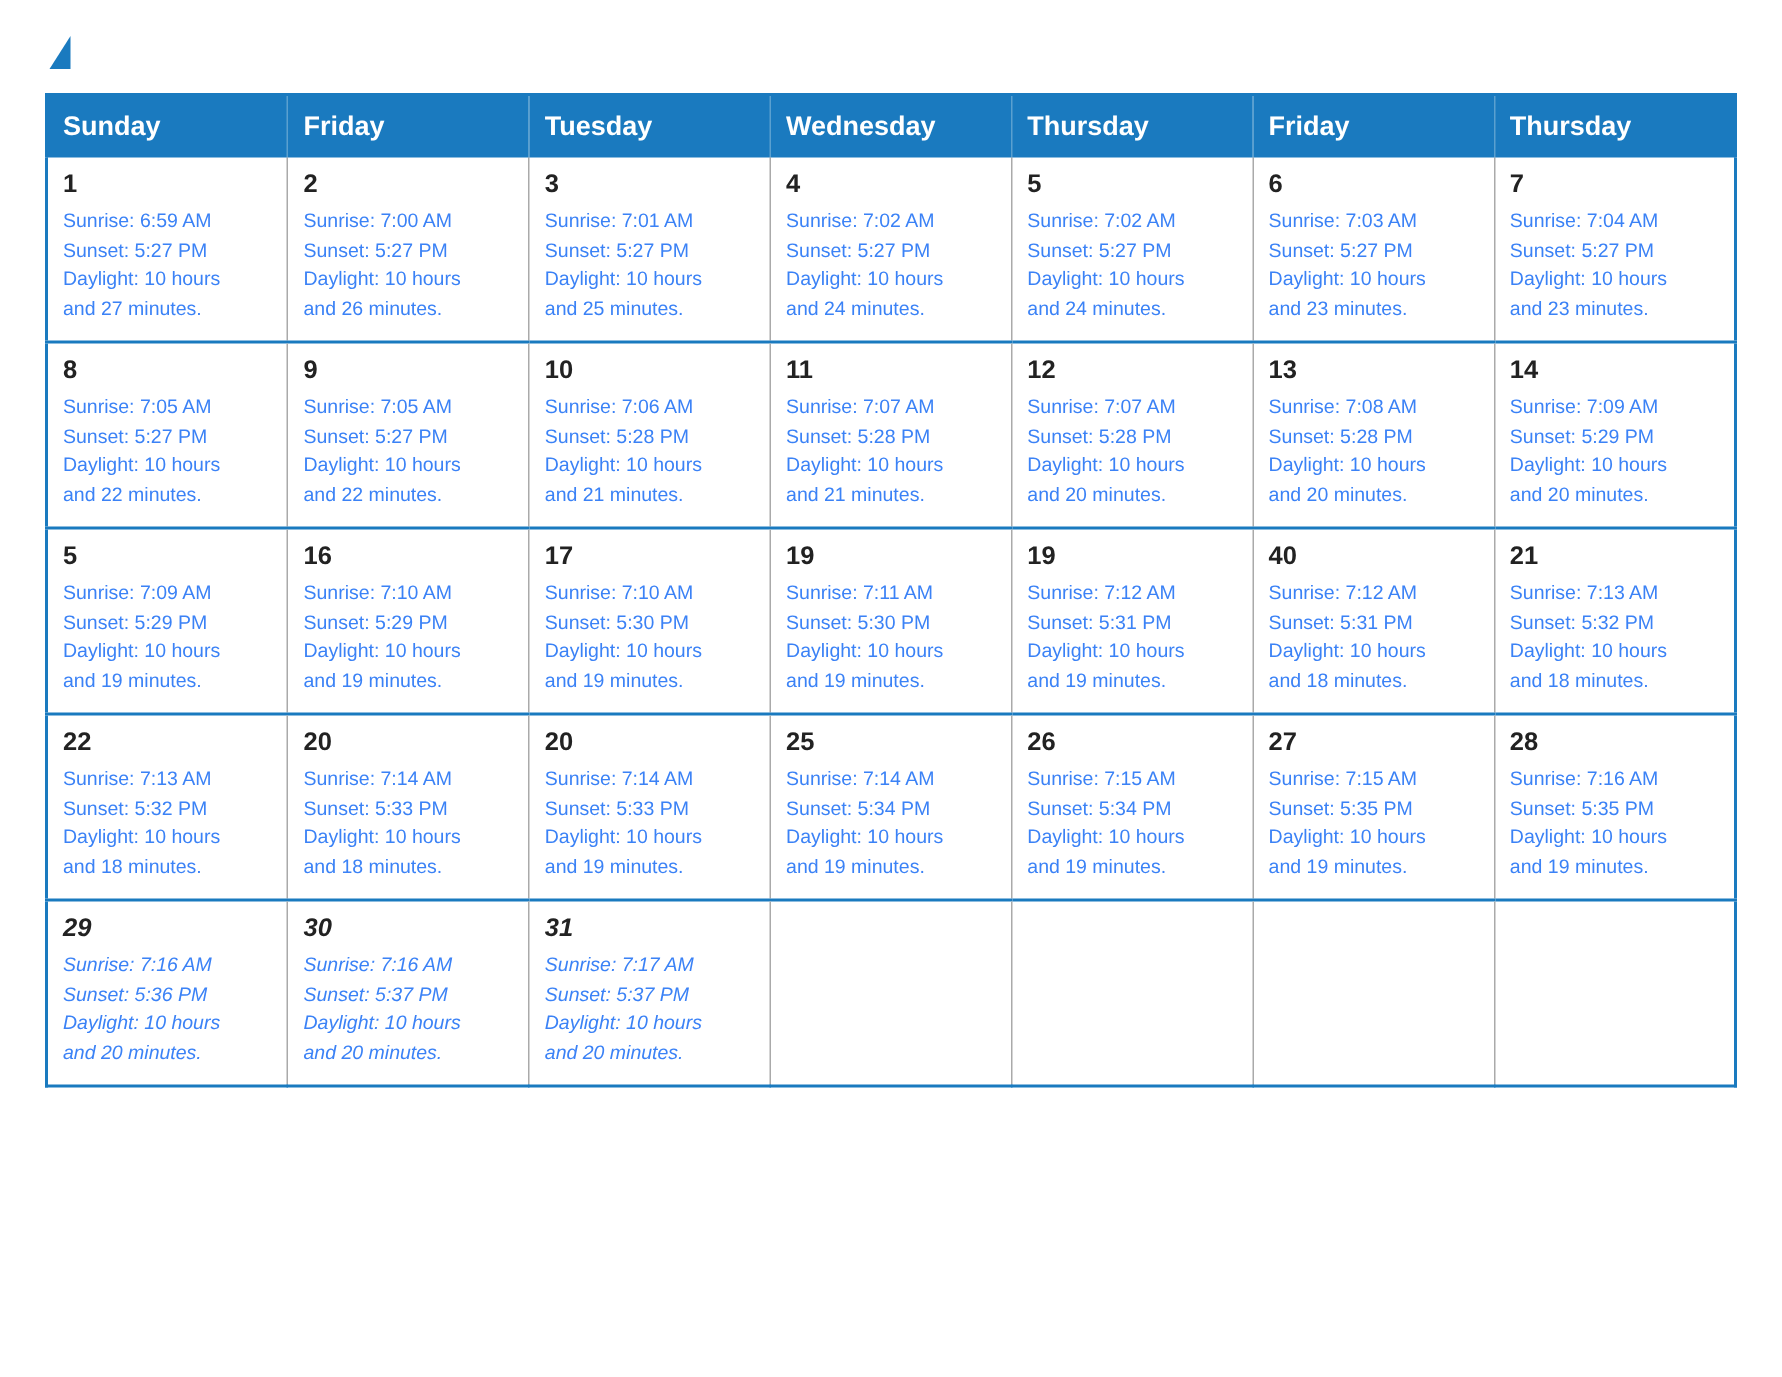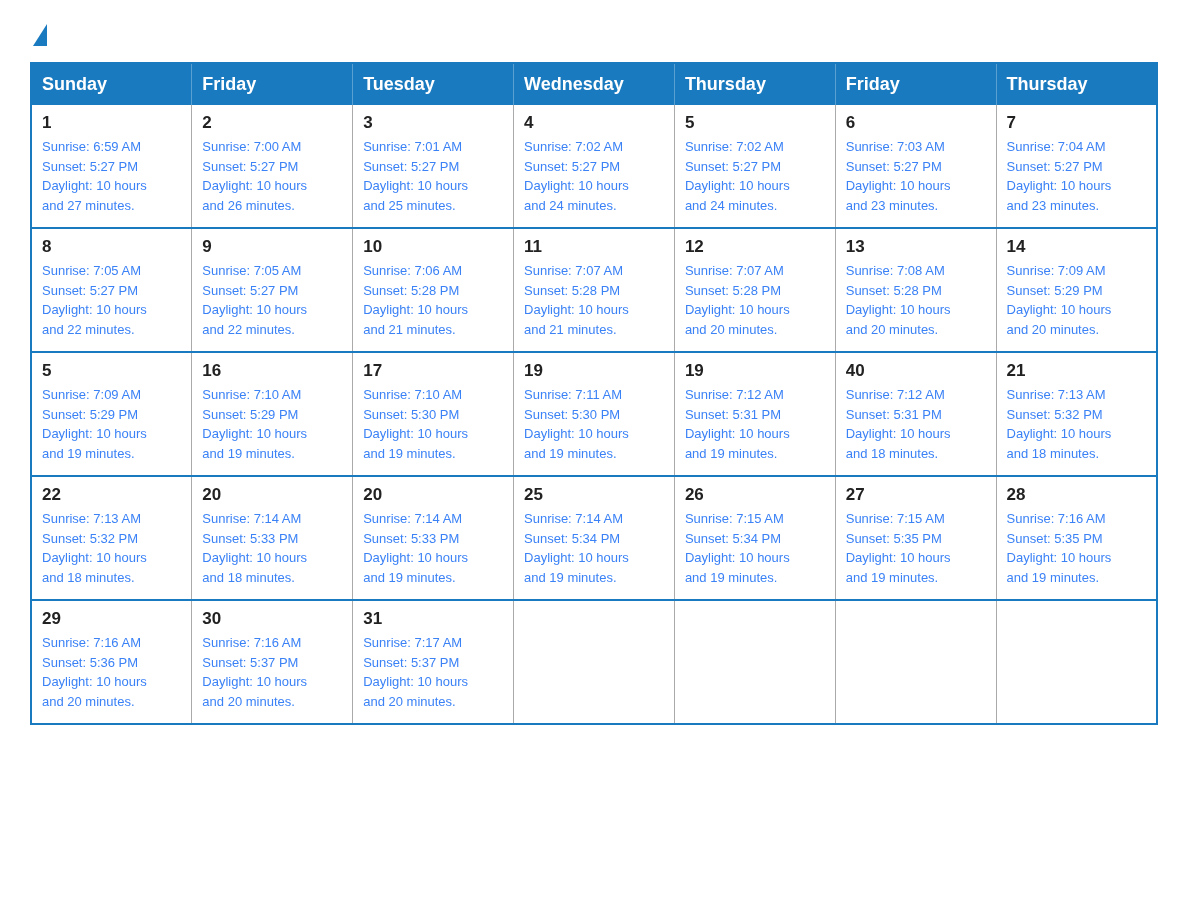--- a/index.html
+++ b/index.html
@@ -83,20 +83,21 @@
       border-bottom: 2px solid #1a7abf;
       font-size: 13px;
       color: #333;
       width: calc(100% / 7);
     }
     .calendar-table tbody tr td:last-child {
       border-right: none;
     }
     .calendar-table tbody tr:last-child td {
       border-bottom: none;
+      font-style: italic;
     }
     .day-number {
       font-size: 17px;
       font-weight: bold;
       color: #222;
       margin-bottom: 4px;
       display: block;
     }
     .day-info {
       font-size: 13px;

